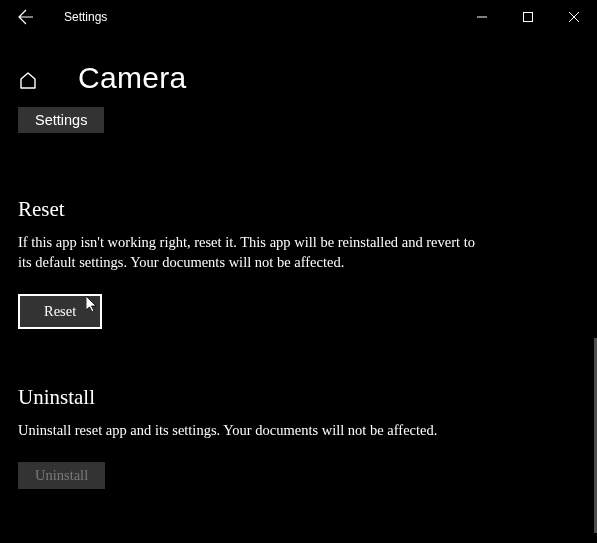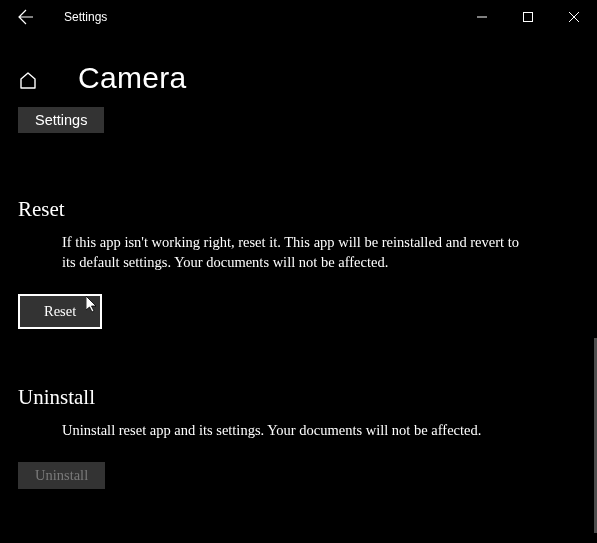--- a/index.html
+++ b/index.html
@@ -103,21 +103,20 @@
     font-weight: 400;
     color: #ffffff;
     margin-bottom: 10px;
   }
   .section-desc {
     font-size: 14.5px;
     color: #ffffff;
     line-height: 1.38;
     max-width: 470px;
     margin-bottom: 22px;
-    margin-left: 44px;
   }
   .terminate-wrap {
     margin-top: -6px;
   }
   .cursor {
     position: absolute;
     left: 86px;
     top: 296px;
     pointer-events: none;
     z-index: 100;

